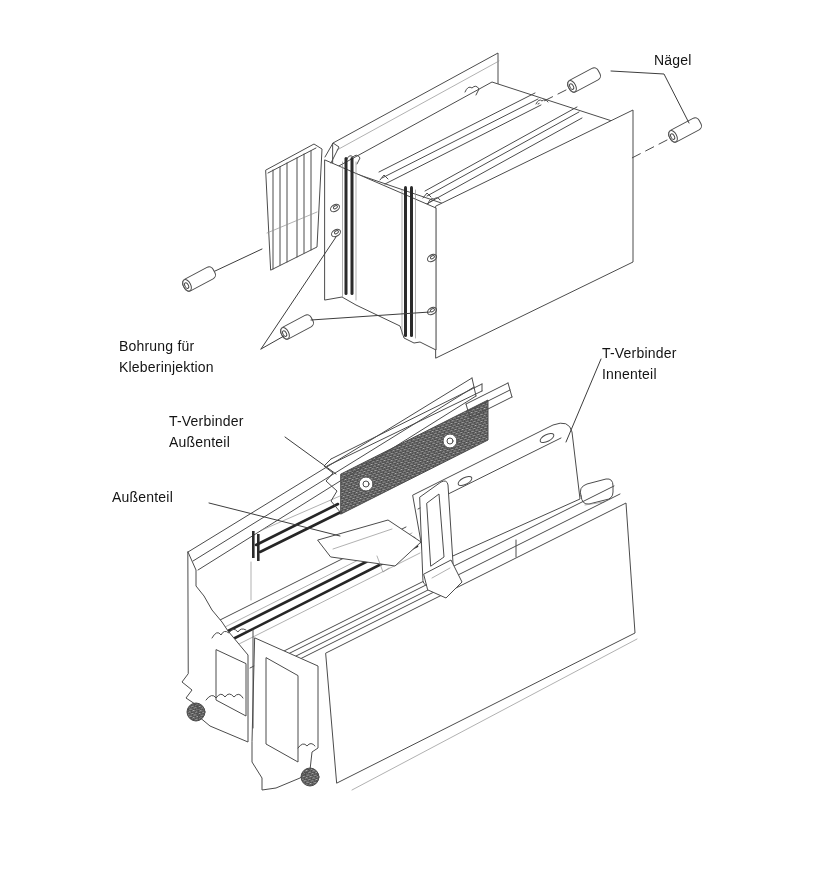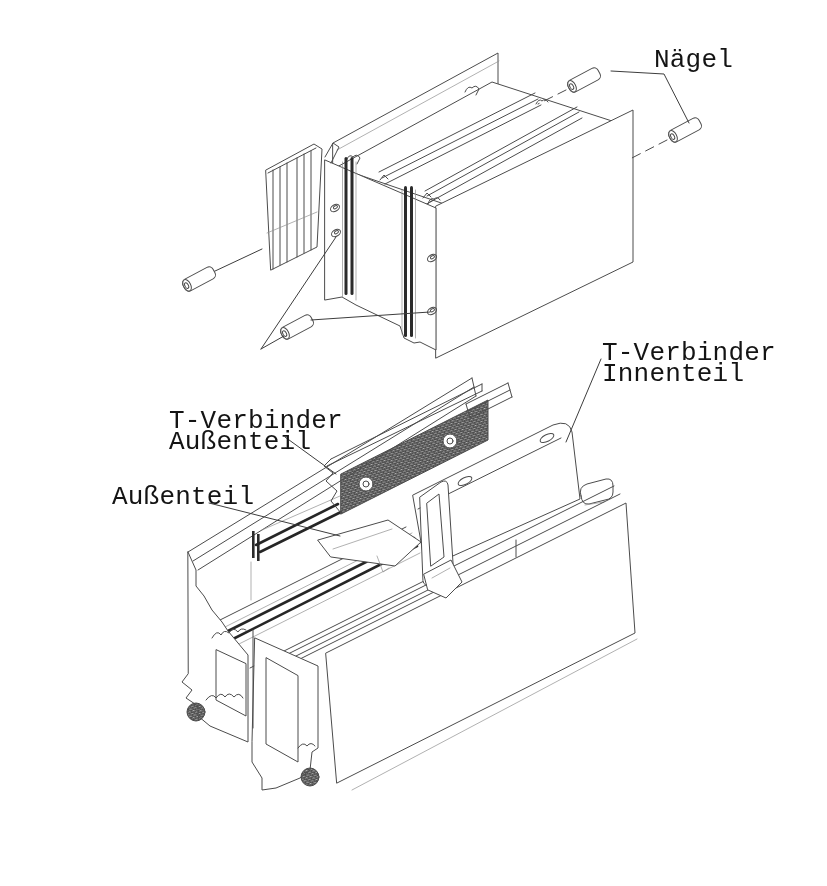--- a/index.html
+++ b/index.html
@@ -12,22 +12,22 @@
     stroke:#4c4c4c;stroke-width:1;fill:none;stroke-linejoin:round;stroke-linecap:round;
   }
   .w{fill:#ffffff;}
   .dark{stroke:#262626;stroke-width:2.6;}
   .dk{fill:#2b2b2b;stroke:none;}
   .thin{stroke-width:0.7;stroke:#8f8f8f;}
   .leader{stroke:#3d3d3d;stroke-width:1;}
   .dash{stroke:#4c4c4c;stroke-dasharray:9 6;}
   .knurlf{fill:url(#knurl);}
   .lbl{
-    position:absolute;color:#141414;font-size:26px;line-height:21px;
-    white-space:nowrap;letter-spacing:0.2px;font-family:Liberation Mono, monospace;
+    position:absolute;color:#141414;font-size:14px;line-height:21px;
+    white-space:nowrap;letter-spacing:0.2px;
   }
 </style>
 </head>
 <body>
 
 <div class="stage">
 
 <svg width="827" height="886" viewBox="0 0 827 886">
   <defs>
     <pattern id="knurl" width="3.2" height="3.2" patternUnits="userSpaceOnUse" patternTransform="rotate(28)">
@@ -238,20 +238,24 @@
     <line class="leader" x1="311" y1="320" x2="430" y2="312"></line>
     <line class="leader" x1="285" y1="437" x2="336" y2="474"></line>
     <line class="leader" x1="209" y1="503" x2="340" y2="536"></line>
     <line class="leader" x1="601" y1="359" x2="566" y2="442"></line>
   </g>
 </svg>
 
 <div class="lbl" style="left:654px;top:50px;">
   <span>Nägel</span>
 </div>
+<div class="lbl" style="left:119px;top:336px;">
+  <div>Bohrung für</div>
+  <div>Kleberinjektion</div>
+</div>
 <div class="lbl" style="left:169px;top:411px;">
   <div>T-Verbinder</div>
   <div>Außenteil</div>
 </div>
 <div class="lbl" style="left:112px;top:487px;">
   <span>Außenteil</span>
 </div>
 <div class="lbl" style="left:602px;top:343px;">
   <div>T-Verbinder</div>
   <div>Innenteil</div>

